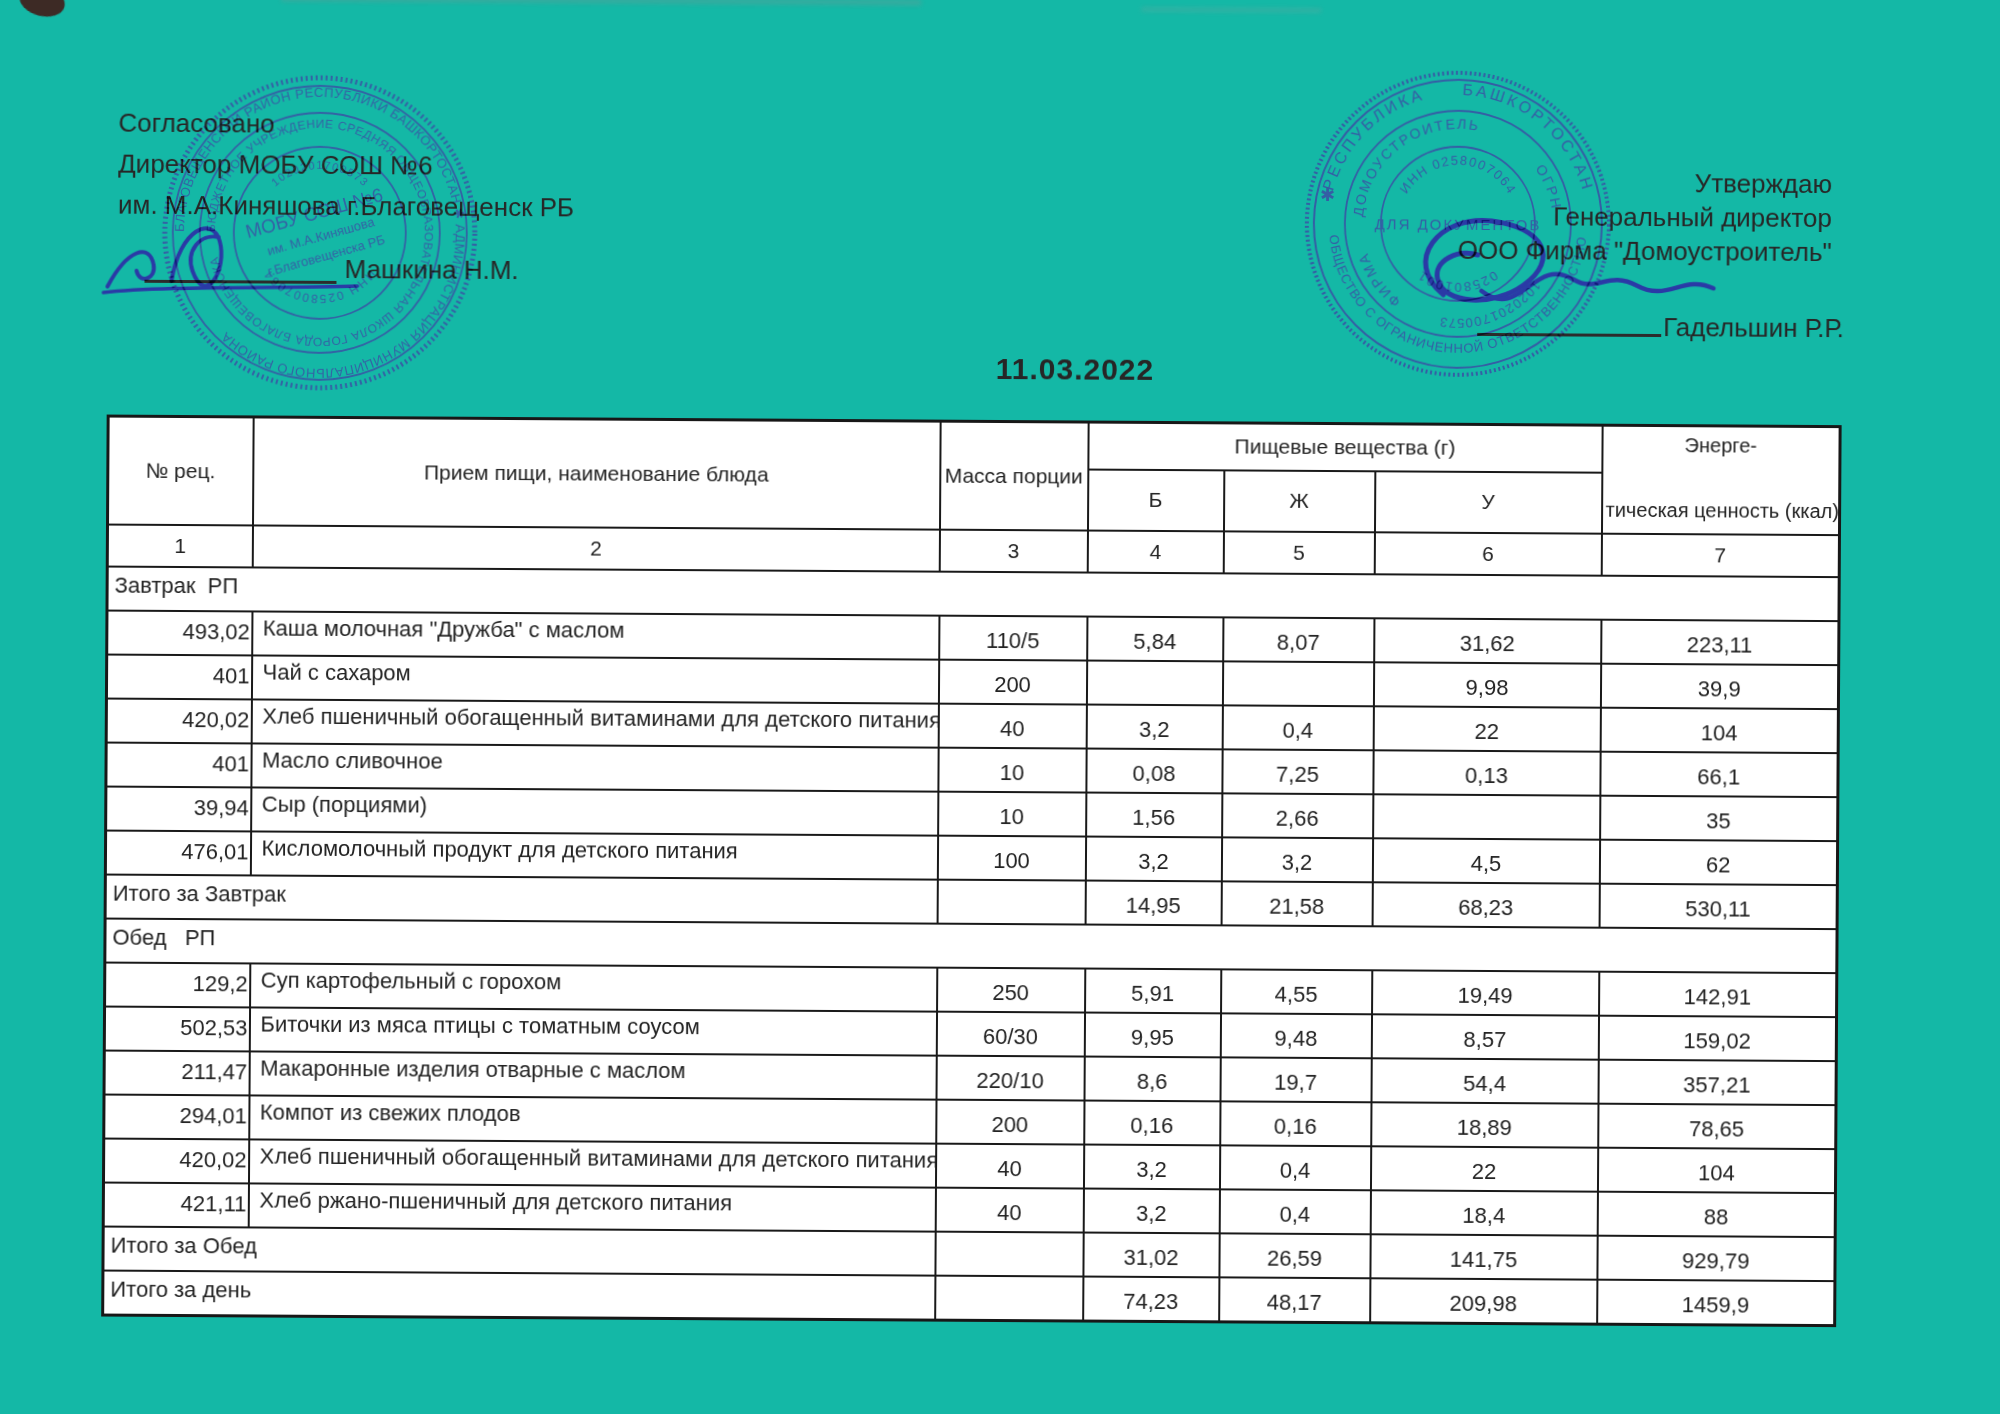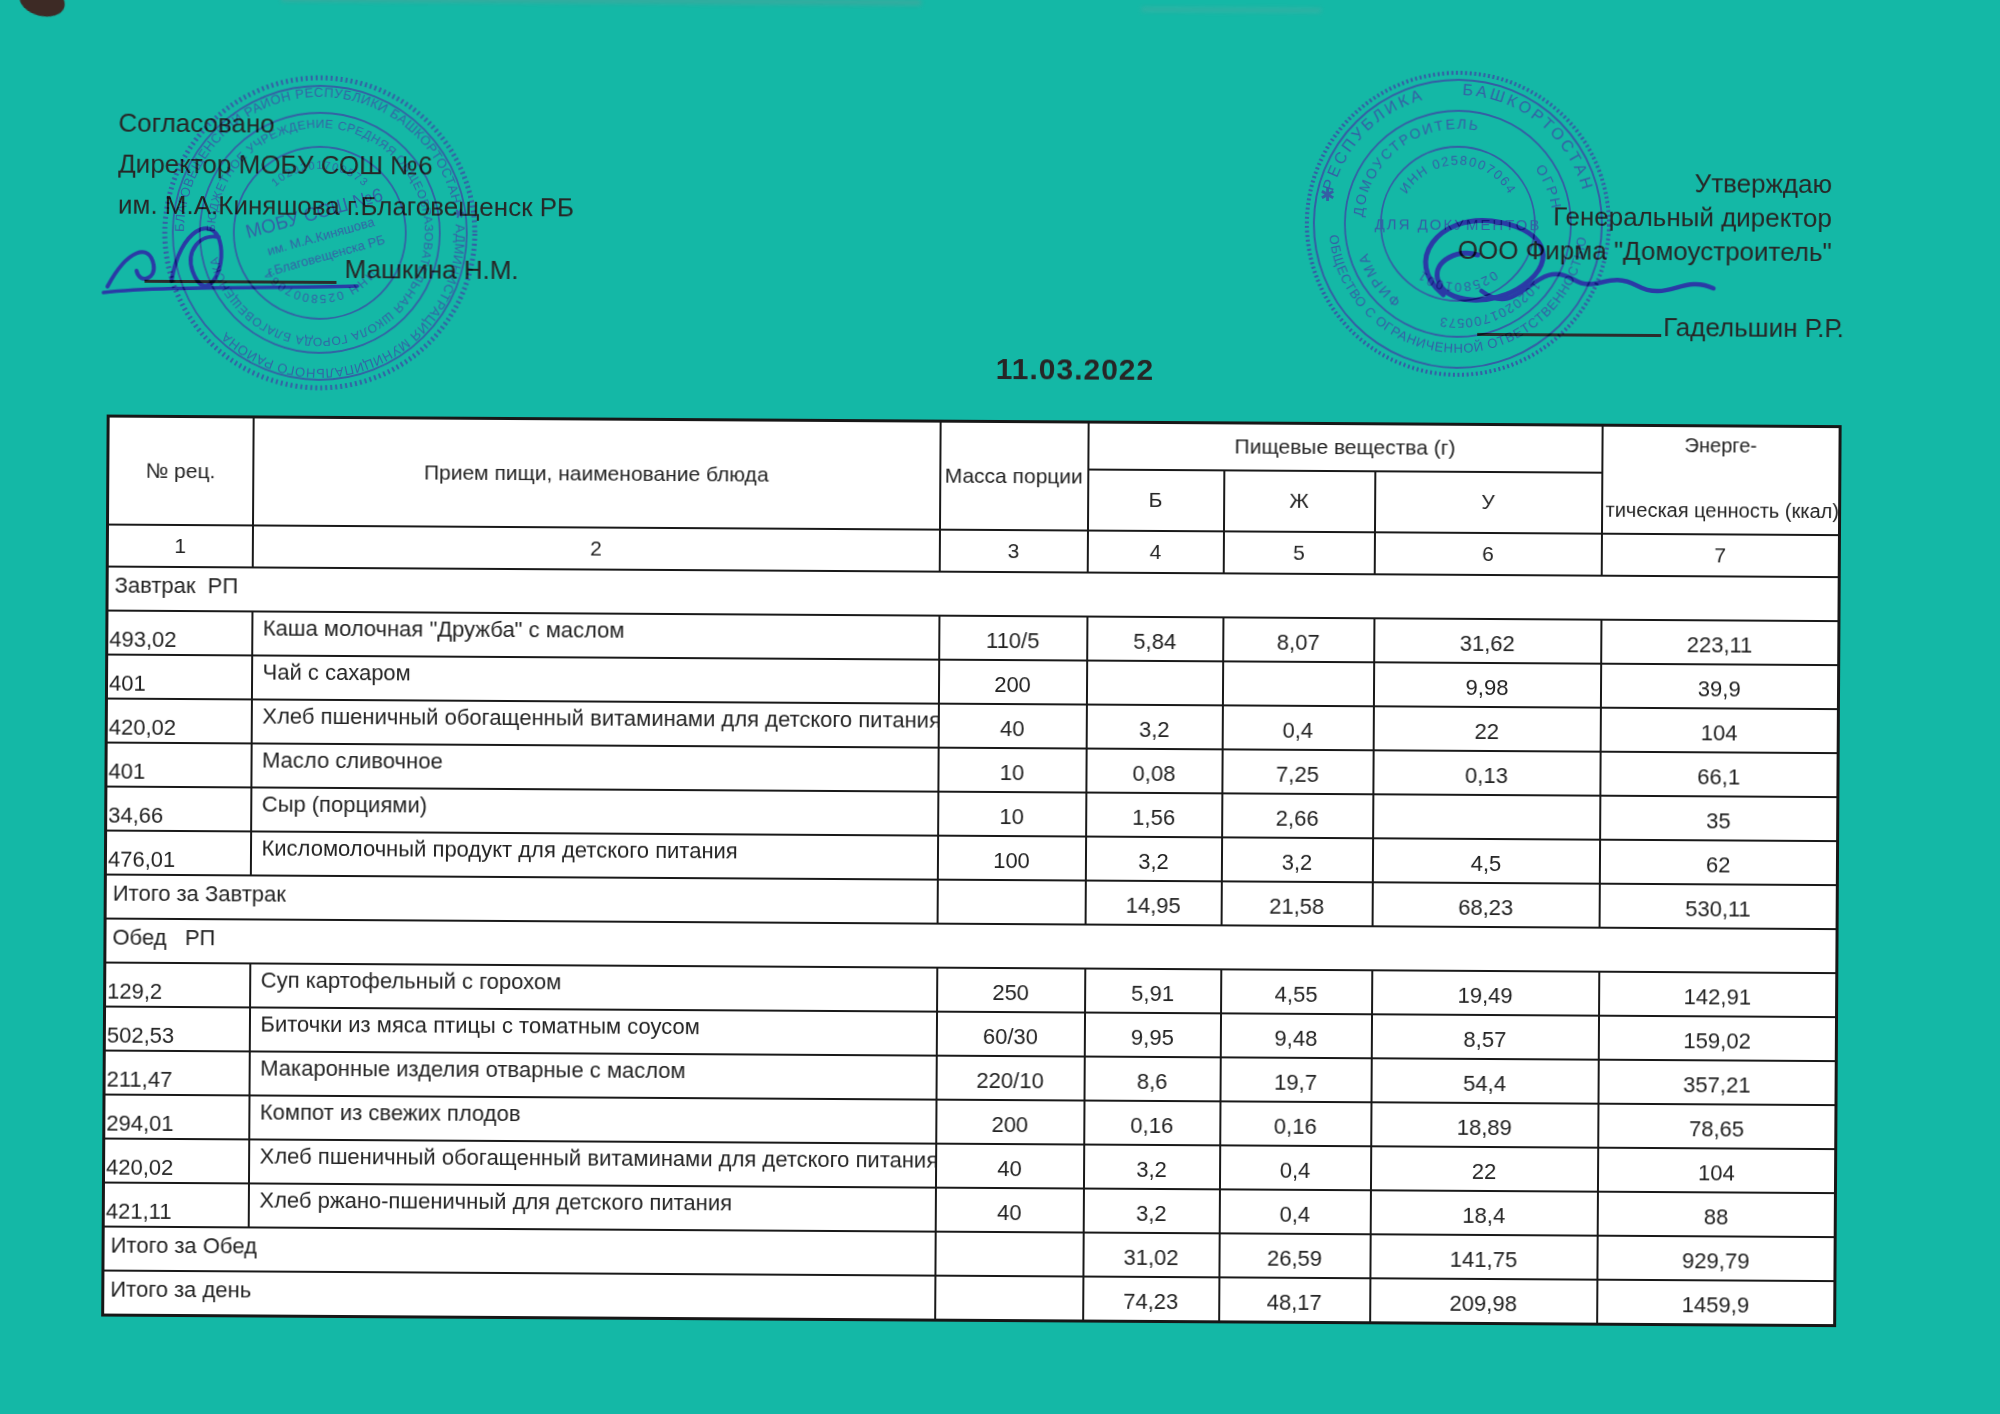--- a/index.html
+++ b/index.html
@@ -45,21 +45,21 @@
   }
   .menu-table td,.menu-table th{border:2px solid #191919;font-weight:normal;overflow:hidden;}
   .menu-table th{font-size:21px;text-align:center;vertical-align:middle;}
   .hrow1{height:40px;}
   .hrow2{height:52px;}
   .h-energy-wrap{display:flex;flex-direction:column;justify-content:space-between;height:88px;padding:6px 2px 10px 2px;}
   .h-energy-wrap div{font-size:20px;white-space:nowrap;}
   .r-nums{height:42px;}
   .r-nums td{text-align:center;vertical-align:middle;font-size:21px;}
   .r{height:44px;}
-  .c-num{text-align:left;vertical-align:top;padding-top:15px;margin-left:28px;}
+  .c-num{text-align:right;vertical-align:top;padding-top:7px;margin-left:28px;}
   .c-name{vertical-align:top;text-align:left;padding:3px 6px 0 10px;white-space:nowrap;}
   .c-val{text-align:center;vertical-align:bottom;padding-bottom:5px;}
   .c-sec{vertical-align:top;text-align:left;padding:5px 0 0 6px;white-space:pre;}
   .c-total{vertical-align:top;text-align:left;padding:5px 0 0 6px;white-space:nowrap;}
 </style>
 </head>
 <body>
 
 <div class="page">
 <div class="doc">
@@ -215,21 +215,21 @@
       <tr class="r">
         <td class="c-num">401</td>
         <td class="c-name">Масло сливочное</td>
         <td class="c-val">10</td>
         <td class="c-val">0,08</td>
         <td class="c-val">7,25</td>
         <td class="c-val">0,13</td>
         <td class="c-val">66,1</td>
       </tr>
       <tr class="r">
-        <td class="c-num">34,66</td>
+        <td class="c-num">39,94</td>
         <td class="c-name">Сыр (порциями)</td>
         <td class="c-val">10</td>
         <td class="c-val">1,56</td>
         <td class="c-val">2,66</td>
         <td class="c-val"></td>
         <td class="c-val">35</td>
       </tr>
       <tr class="r">
         <td class="c-num">476,01</td>
         <td class="c-name">Кисломолочный продукт для детского питания</td>

